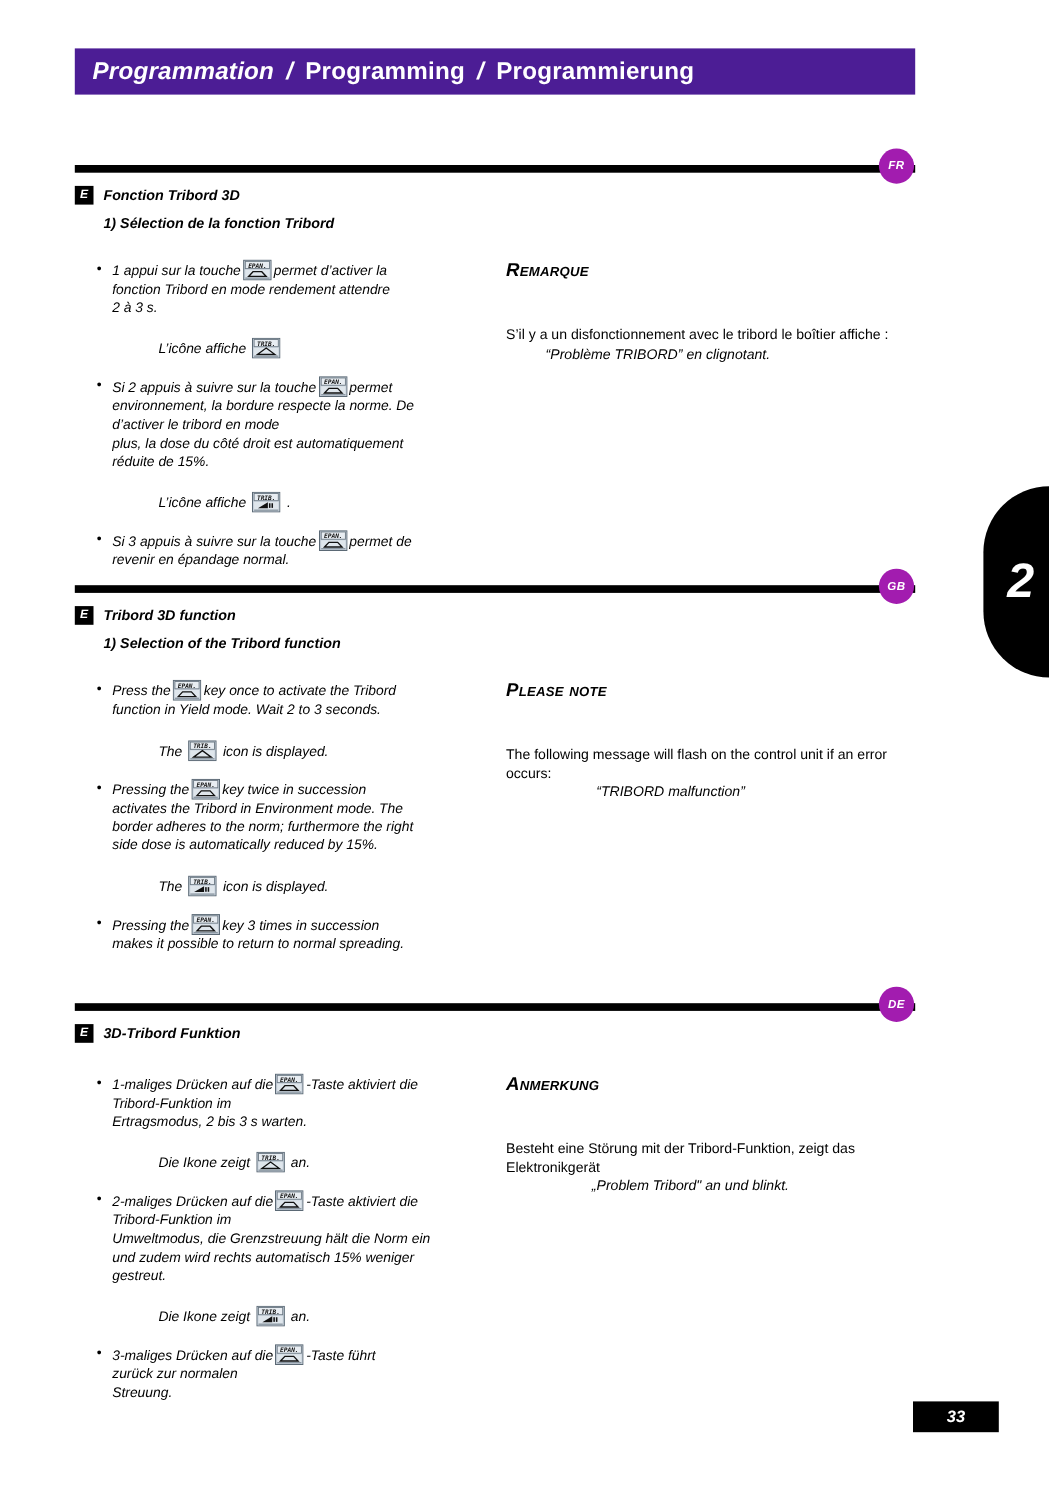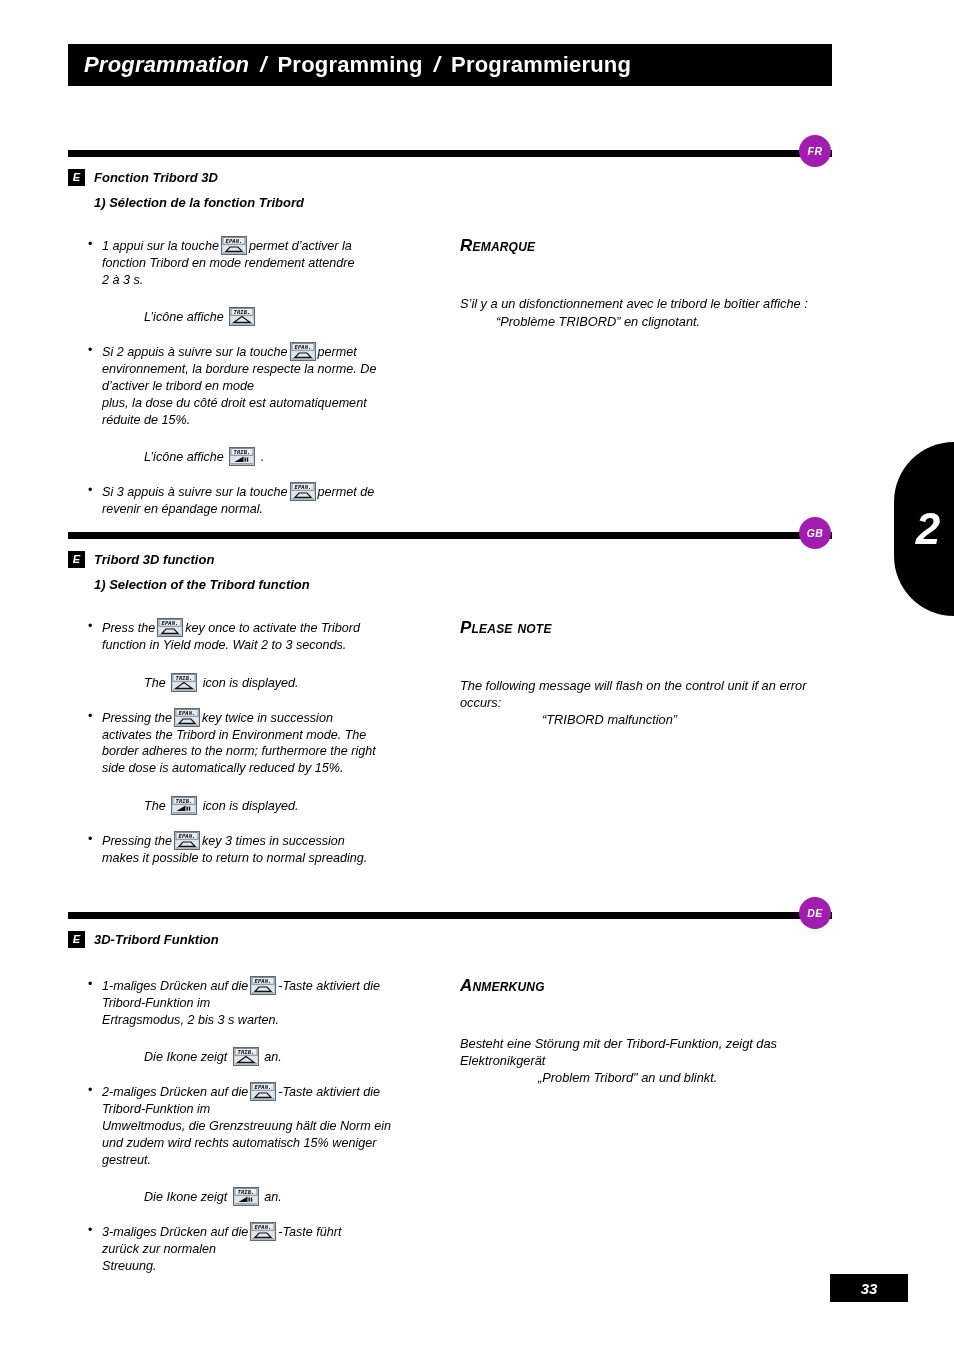--- a/index.html
+++ b/index.html
@@ -13,21 +13,21 @@
     font-family: "Liberation Sans", sans-serif;
     color: #000;
     overflow: hidden;
   }
 
   
   .banner {
     position: absolute;
     left: 68px; top: 44px;
     width: 764px; height: 42px;
-    background: #000000;
+    background: #4c1d95;
     display: flex; align-items: center;
     padding-left: 16px;
     white-space: nowrap;
   }
   .banner span {
     color: #fff;
     font-weight: bold;
     font-style: italic;
     font-size: 22px;
     letter-spacing: .2px;
@@ -139,21 +139,20 @@
   
   .note-head {
     font-style: italic;
     font-weight: bold;
     font-size: 17px;
     font-variant: small-caps;
     letter-spacing: .2px;
     margin-bottom: 1px;
   }
   .note-body {
-    font-style: italic;
     font-size: 12.8px;
     line-height: 1.3;
     margin-top: 40px;
   }
   .note-quote {
     font-style: italic;
     font-size: 12.8px;
     line-height: 1.3;
     padding-left: 36px;
     margin-top: 1px;

